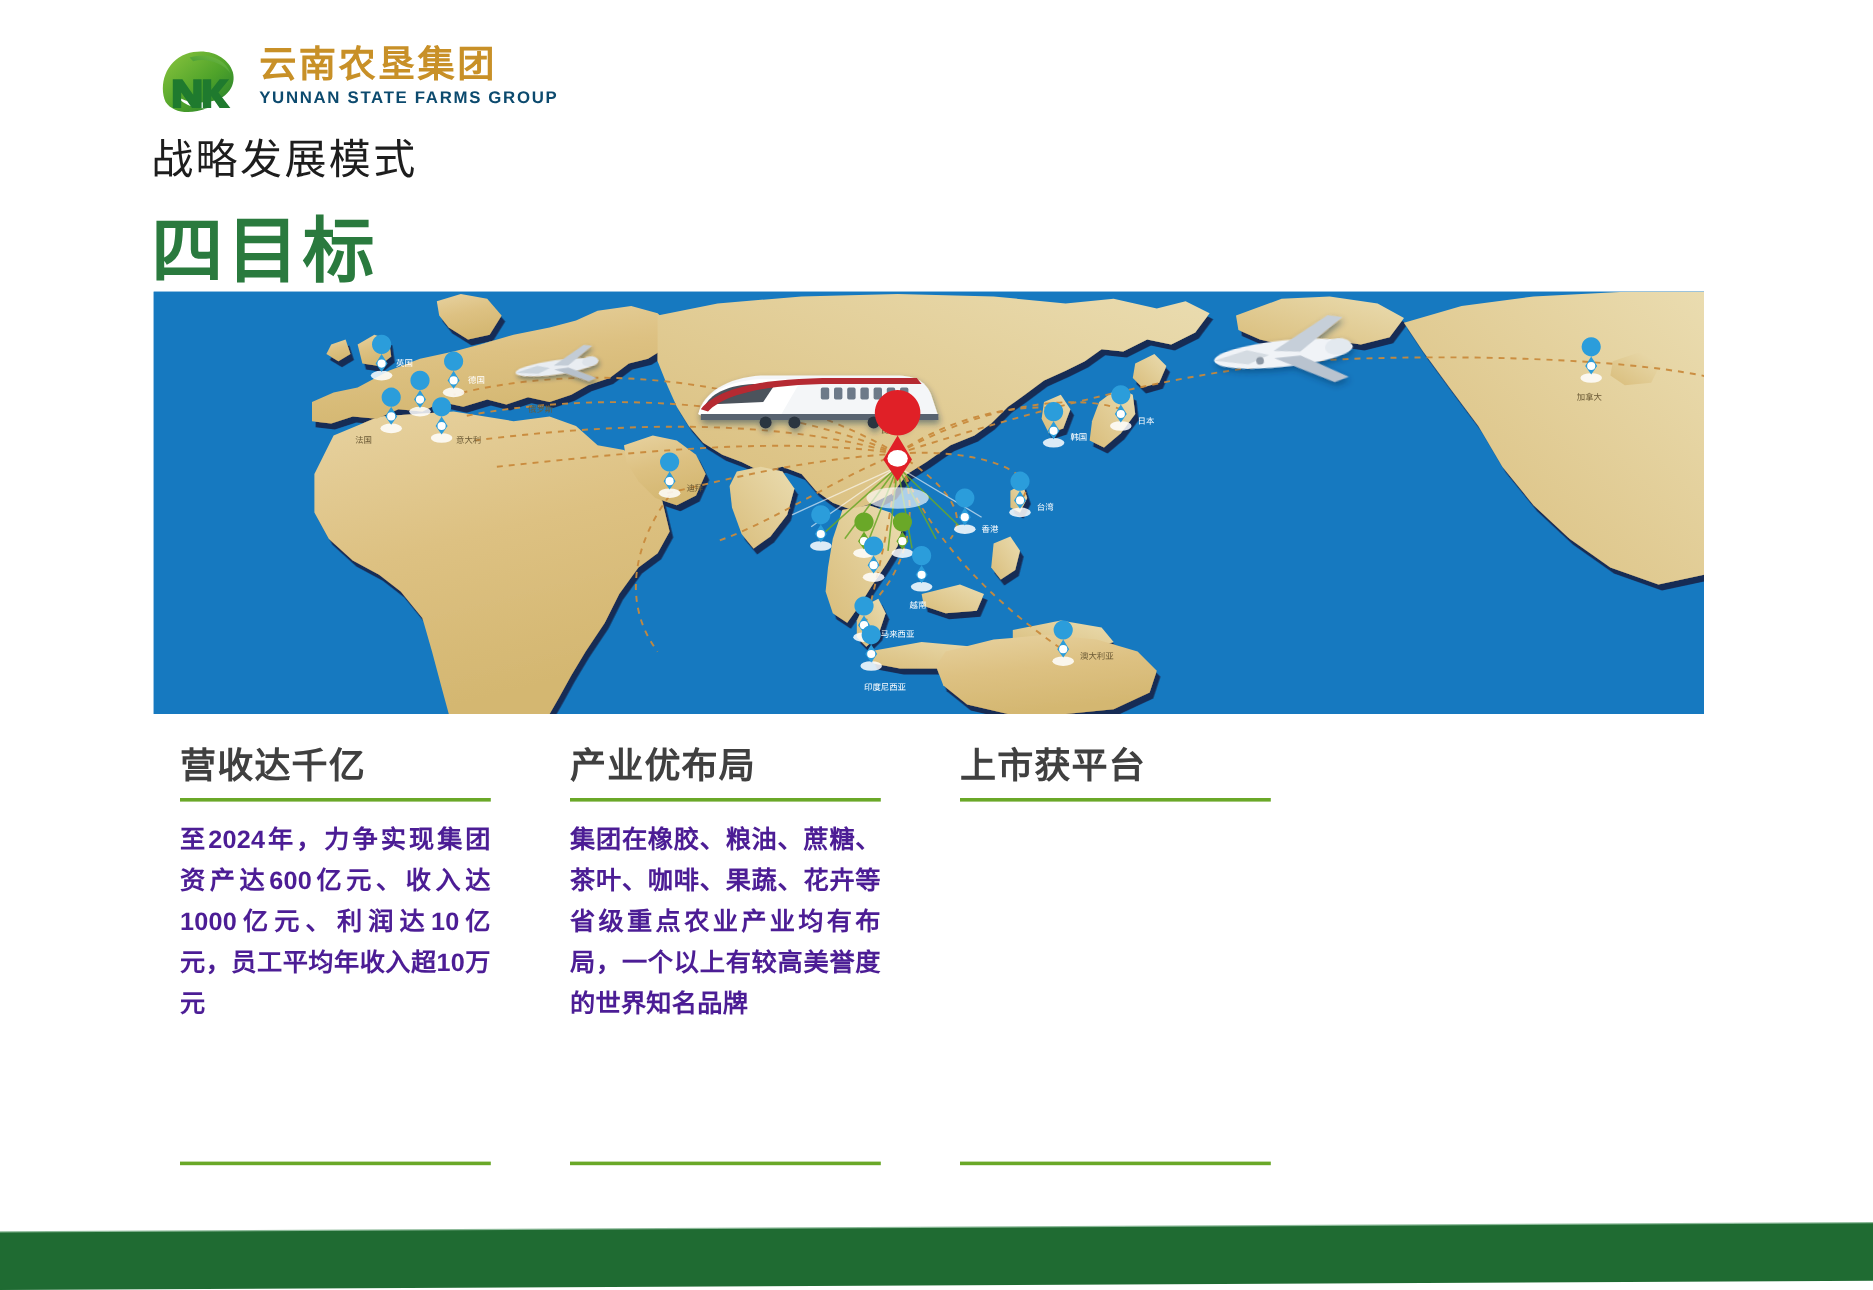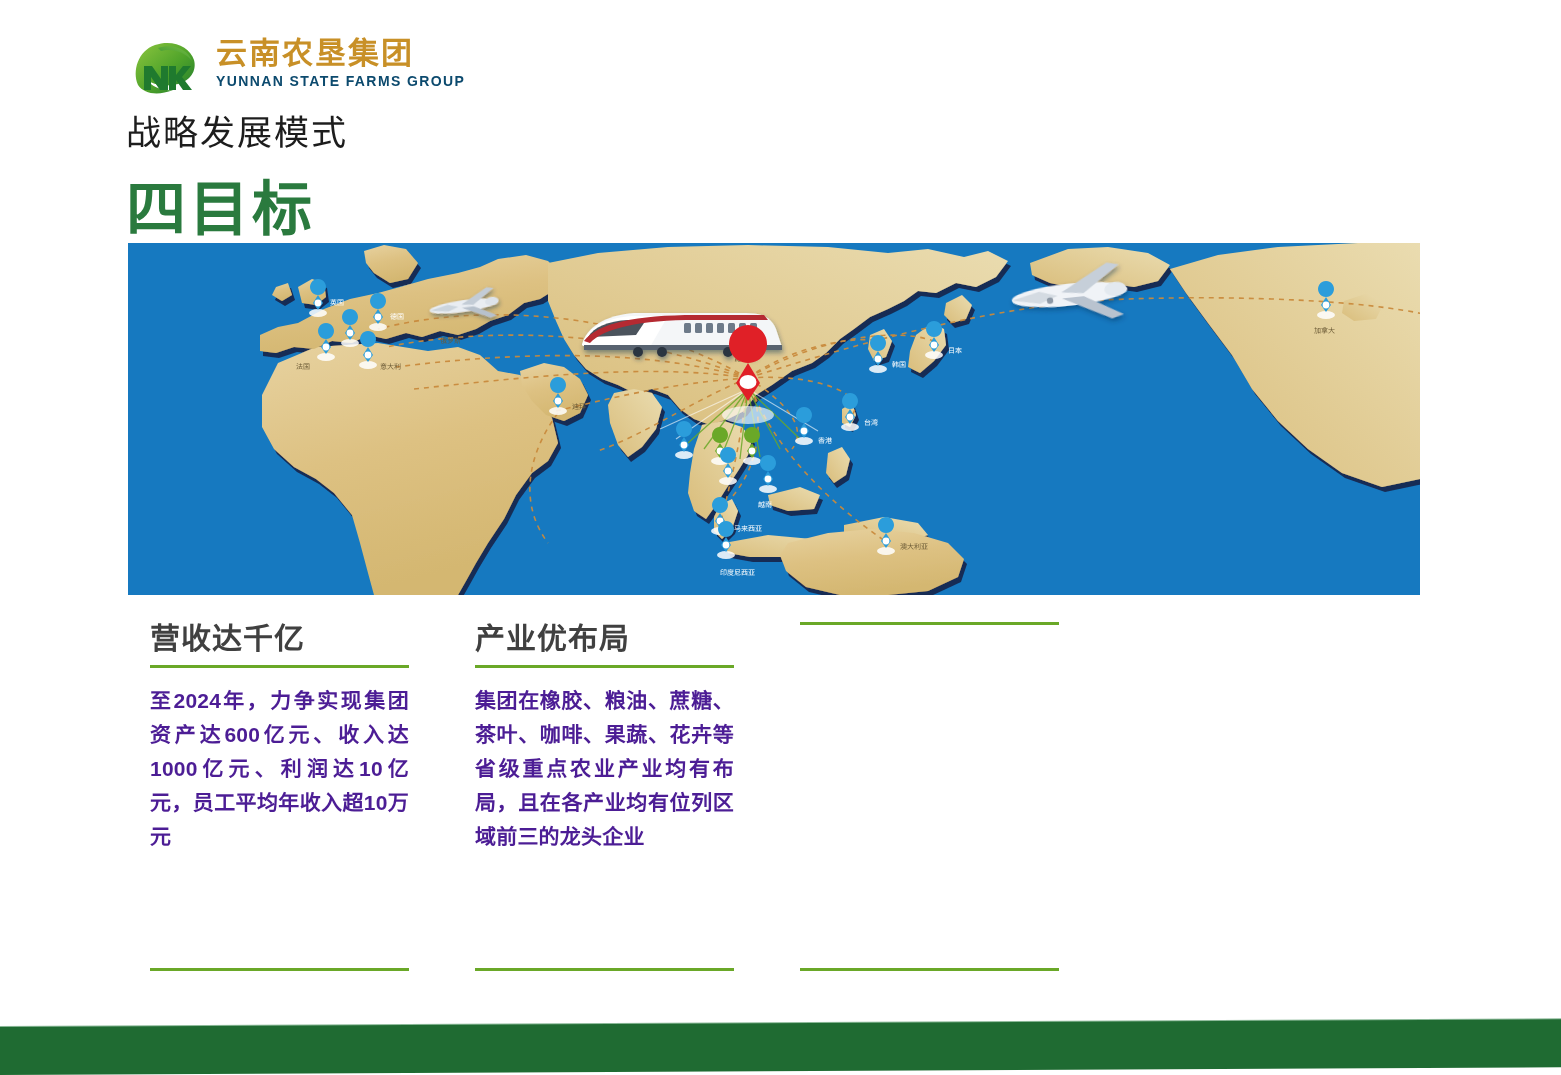--- a/index.html
+++ b/index.html
@@ -484,26 +484,27 @@
     <div class="col">
       <div class="col-title">营收达千亿</div>
       <div class="col-rule"></div>
       <div class="col-body">至2024年，力争实现集团资产达600亿元、收入达1000亿元、利润达10亿元，员工平均年收入超10万元</div>
       <div class="col-footrule"></div>
     </div>
 
     <div class="col">
       <div class="col-title">产业优布局</div>
       <div class="col-rule"></div>
-      <div class="col-body">集团在橡胶、粮油、蔗糖、茶叶、咖啡、果蔬、花卉等省级重点农业产业均有布局，且在各产业均有位列区域前三的龙头企业</div>
+      <div class="col-body">集团在橡胶、粮油、蔗糖、茶叶、咖啡、果蔬、花卉等省级重点农业产业均有布局，一个以上有较高美誉度的世界知名品牌</div>
       <div class="col-footrule"></div>
     </div>
 
 
     <div class="col">
+      <div class="col-title">上市获平台</div>
       <div class="col-rule"></div>
       <div class="col-footrule"></div>
     </div>
 
   </div>
 
   <div class="footer-hairline"></div>
   <div class="footer-bar"></div>
 
 </div>

